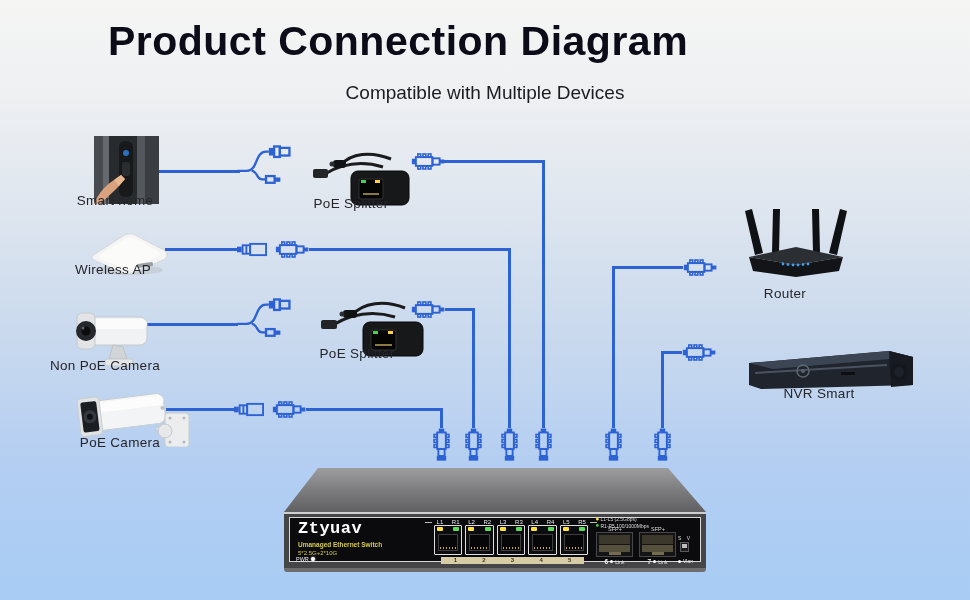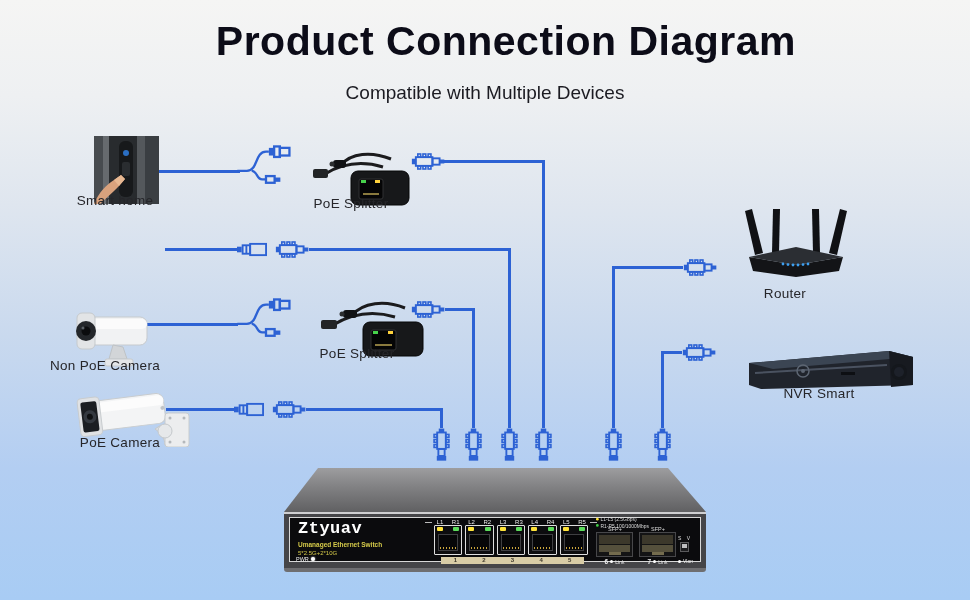--- a/index.html
+++ b/index.html
@@ -2,21 +2,21 @@
 <html><head>
 <meta charset="utf-8">
 <style>
   html,body{margin:0;padding:0;}
   .stage{
     position:relative; width:970px; height:600px; overflow:hidden;
     font-family:"Liberation Sans", sans-serif;
     background:linear-gradient(180deg,#f5f5f4 0%,#eef0f2 16%,#dfe6ef 34%,#c9d9ee 56%,#b3cef2 78%,#a8ccf4 100%);
   }
   .title{
-    position:absolute; left:0; top:18px; width:796px; text-align:right;
+    position:absolute; left:0; top:18px; width:796px; text-align:center;
     font-size:41px; font-weight:bold; color:#0c0c18; letter-spacing:0.5px; margin:0;
   }
   .subtitle{
     position:absolute; left:0; top:82px; width:970px; text-align:center;
     font-size:19px; color:#1b1b22;
   }
   
   .hl,.vl{position:absolute; background:#2d62d4;}
   .hl{height:3px;} .vl{width:3px;}
   .cicon{position:absolute; color:#2d62d4;}
@@ -246,20 +246,29 @@
       <circle cx="21" cy="15" r="2.5" fill="#2c2e30"></circle>
       <rect x="40" y="22" width="58" height="34" rx="7" fill="#17181a" stroke="#060607"></rect>
       <rect x="48" y="30" width="24" height="20" rx="2" fill="#050506" stroke="#303133"></rect>
       <rect x="50" y="31" width="5" height="3" fill="#47d24b"></rect>
       <rect x="64" y="31" width="5" height="3" fill="#ffd23c"></rect>
       <rect x="52" y="44" width="16" height="2" fill="#8a7a3e"></rect>
     </svg>
     <figcaption class="dev-label" style="left:-5px;top:58px;width:112px">PoE Splitter</figcaption>
   </figure>
 
+  <figure class="device" style="left:70px;top:216px">
+    <svg width="95" height="50" viewBox="0 0 95 50">
+      <ellipse cx="48" cy="43" rx="34" ry="5" fill="#c3cad2" opacity="0.8"></ellipse>
+      <path d="M14,27 L42,9 C46,6 52,6 56,9 L83,23 C87,26 87,31 82,33 L54,45 C49,47 44,47 40,45 L15,34 C10,32 10,29 14,27 Z" fill="#f4f5f4" stroke="#d6d9da"></path>
+      <path d="M20,27 L44,12 C47,10 51,10 55,12 L77,24 C80,26 80,28 77,30 L52,41 C48,43 44,43 41,41 L20,32 C17,30 17,29 20,27 Z" fill="#fbfbfa"></path>
+      <rect x="56" y="36" width="16" height="4" rx="1" fill="#9aa0a6" transform="rotate(-8 64 38)"></rect>
+    </svg>
+    <figcaption class="dev-label" style="left:-17px;top:46px;width:120px">Wireless AP</figcaption>
+  </figure>
 
   <figure class="device" style="left:60px;top:296px">
     <svg width="82" height="66" viewBox="0 0 82 66">
       <rect x="18" y="10" width="58" height="28" rx="7" fill="#f1f2f3" stroke="#c6cacd"></rect>
       <rect x="18" y="12" width="58" height="10" rx="5" fill="#fbfbfb"></rect>
       <rect x="6" y="6" width="18" height="36" rx="5" fill="#e2e4e6" stroke="#c6cacd"></rect>
       <circle cx="15" cy="24" r="10" fill="#24272b"></circle>
       <circle cx="15" cy="24" r="4.5" fill="#0b0c0e"></circle>
       <circle cx="12" cy="21" r="1.5" fill="#5a6066"></circle>
       <path d="M42,38 L38,52 L56,52 L52,40 Z" fill="#d2d5d8" stroke="#bfc3c6"></path>

